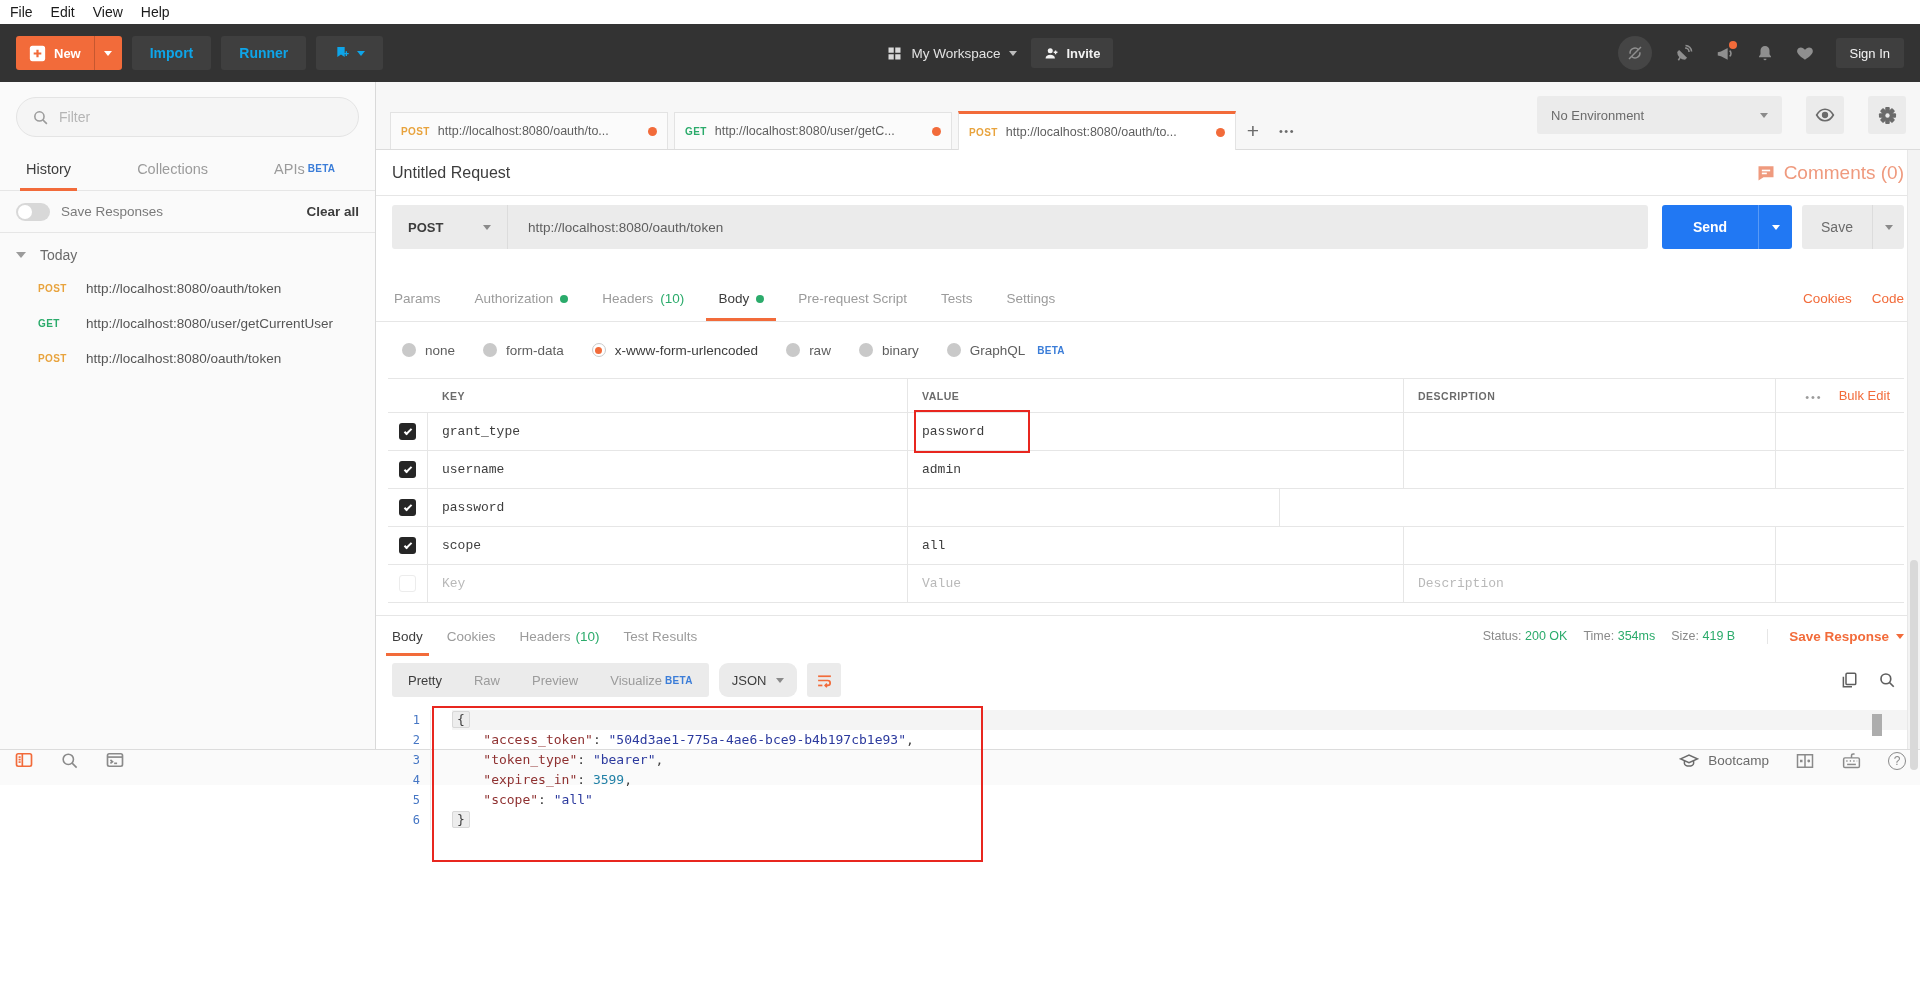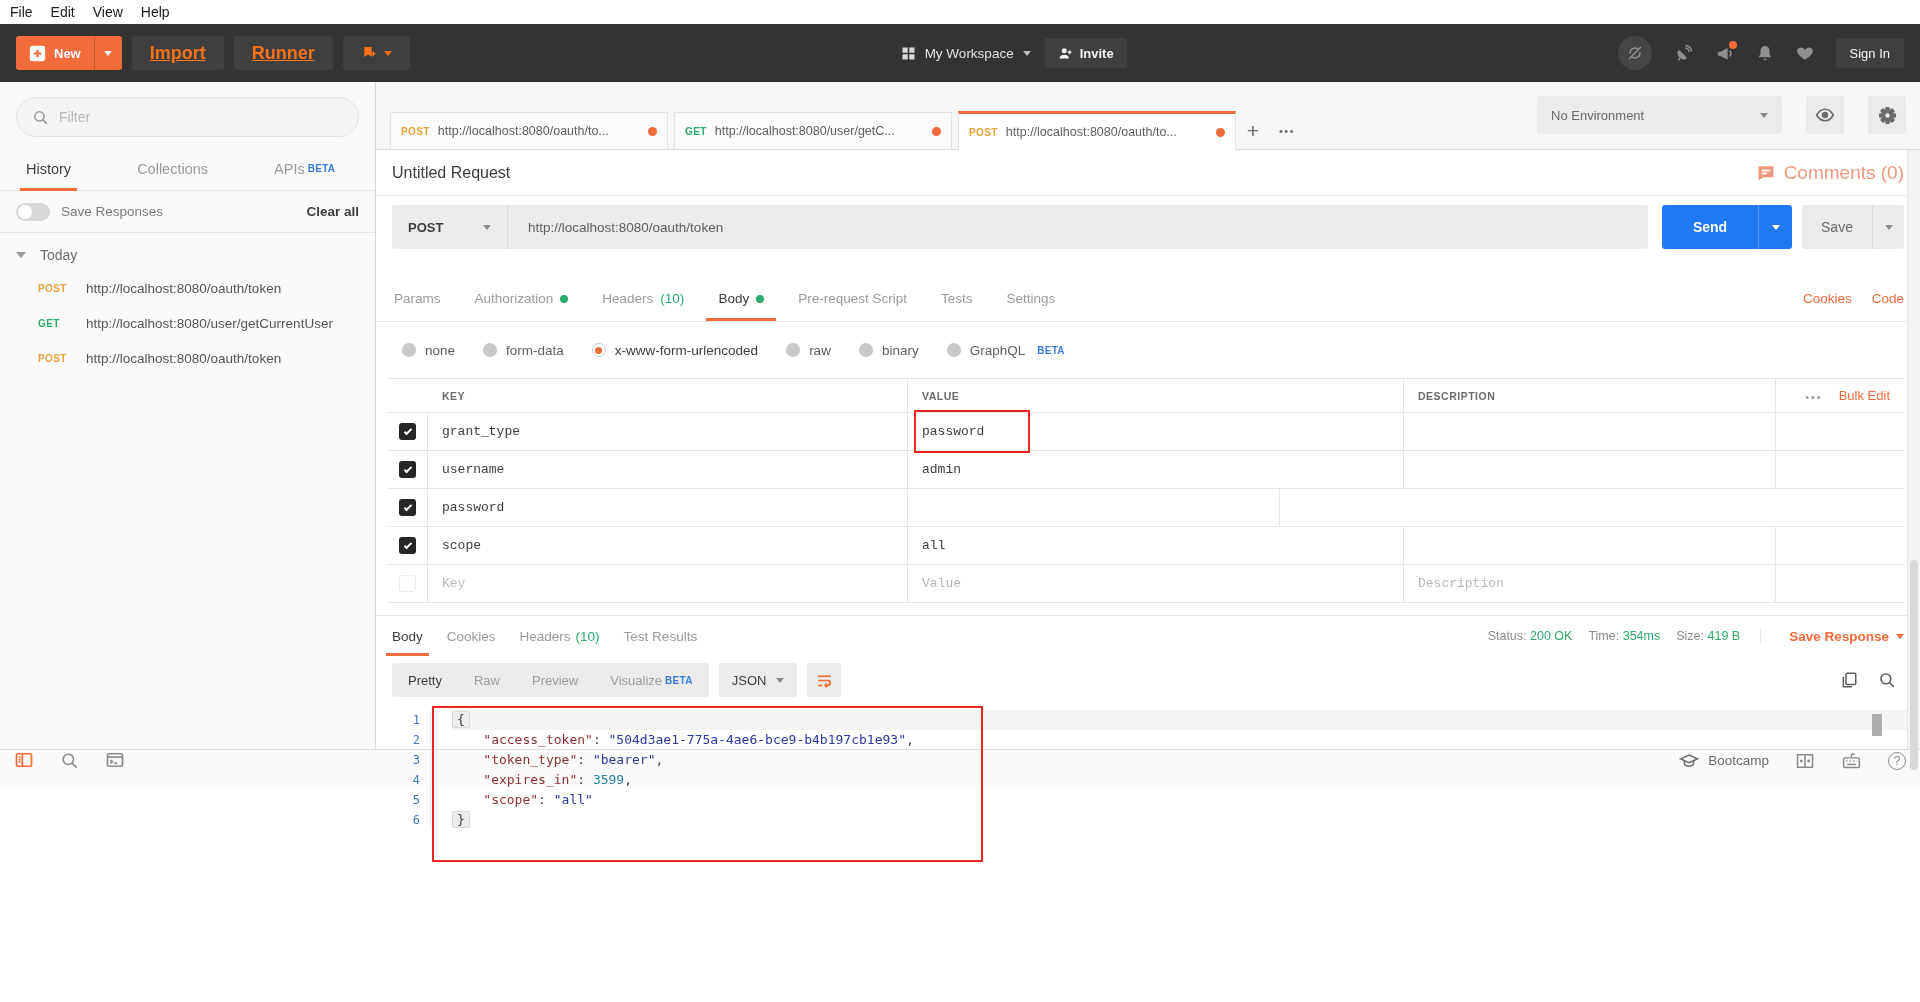--- a/index.html
+++ b/index.html
@@ -11,22 +11,22 @@
   .menubar { height:24px; background:#fff; display:flex; align-items:center; padding-left:10px; gap:18px; flex:none; }
   .menu-item { font-size:14px; color:#1a1a1a; cursor:default; }
 
   
   .toolbar { height:58px; background:#333333; display:flex; align-items:center; padding:0 16px; flex:none; }
   .tb-left { display:flex; align-items:center; }
   .btn-new { display:flex; height:34px; background:#f26b3a; border-radius:3px; overflow:hidden; cursor:pointer; }
   .new-main { display:flex; align-items:center; gap:8px; padding:0 13px; color:#fff; font-size:13px; font-weight:700; }
   .new-caret { width:28px; display:flex; align-items:center; justify-content:center; border-left:1px solid rgba(0,0,0,.18); color:#fff; }
   .plus-box { display:flex; }
-  .tb-btn { height:34px; margin-left:10px; background:#3f3f3f; border:none; border-radius:3px; color:#f97316;
-    font-family:inherit; font-size:18px; font-weight:700; padding:0 18px; display:flex; align-items:center; gap:7px; cursor:pointer;text-decoration:underline; }
+  .tb-btn { height:34px; margin-left:10px; background:#3f3f3f; border:none; border-radius:3px; color:#0ea5e9;
+    font-family:inherit; font-size:14px; font-weight:700; padding:0 18px; display:flex; align-items:center; gap:7px; cursor:pointer; }
   .tb-center { display:flex; align-items:center; gap:14px; margin:0 auto; }
   .workspace { display:flex; align-items:center; gap:9px; color:#e3e3e3; font-size:13.5px; cursor:pointer; }
   .workspace .caret { color:#bdbdbd; }
   .invite { display:flex; align-items:center; gap:7px; background:#3f3f3f; border-radius:3px; height:30px;
     padding:0 13px; color:#f2f2f2; font-size:13px; font-weight:700; cursor:pointer; }
   .tb-right { display:flex; align-items:center; gap:22px; }
   .tb-circle { width:34px; height:34px; border-radius:50%; background:#454545; color:#8f8f8f;
     display:flex; align-items:center; justify-content:center; cursor:pointer; }
   .tb-ic { color:#8f8f8f; display:flex; position:relative; cursor:pointer; }
   .notif-dot { position:absolute; top:-3px; right:-3px; width:8px; height:8px; border-radius:50%; background:#f26b3a; }
@@ -153,26 +153,26 @@
   .response { flex:1; margin-top:12px; border-top:1px solid #e6e6e6; display:flex; flex-direction:column; min-height:0; }
   .resp-bar { height:40px; flex:none; display:flex; align-items:center; padding:0 16px; position:relative; }
   .resp-tabs { display:flex; gap:24px; height:100%; }
   .resp-tab { display:flex; align-items:center; gap:5px; font-size:13.5px; color:#9b9b9b; position:relative; cursor:pointer; }
   .resp-tab.active { color:#3d3d3d; }
   .resp-tab.active::after { content:""; position:absolute; left:-6px; right:-6px; bottom:0; height:3px; background:#f26b3a; }
   .resp-meta { margin-left:auto; display:flex; align-items:center; gap:16px; font-size:12.5px; }
   .ml { color:#8a8a8a; }
   .mv { color:#2bab6b; }
   .save-resp { display:flex; align-items:center; gap:7px; color:#f26b3a; font-size:13.5px; font-weight:700;
-    border-left:1px solid #e6e6e6; padding-left:28px; margin-left:4px; cursor:pointer; }
+    border-left:1px solid #e6e6e6; padding-left:21px; margin-left:16px; cursor:pointer; }
   .view-row { height:48px; flex:none; display:flex; align-items:center; padding:0 16px; gap:10px; }
   .seg { display:flex; background:#ebebeb; border-radius:3px; height:34px; overflow:hidden; }
   .view-tab { display:flex; align-items:center; padding:0 16px; font-size:13px; color:#9b9b9b; cursor:pointer; }
   .view-tab.active { color:#3d3d3d; }
-  .json-select { height:34px; background:#ebebeb; border-radius:3px; display:flex; align-items:center; gap:10px;
+  .json-select { height:34px; background:#ebebeb; border-radius:9px; display:flex; align-items:center; gap:10px;
     padding:0 13px; font-size:13px; color:#3d3d3d; cursor:pointer; }
   .json-select .caret { color:#8a8a8a; }
   .wrap-btn { width:34px; height:34px; background:#ebebeb; border:none; border-radius:3px; color:#f26b3a;
     display:flex; align-items:center; justify-content:center; cursor:pointer; }
   .view-right { margin-left:auto; display:flex; gap:20px; color:#5e5e5e; padding-right:8px; }
   .view-right span { cursor:pointer; display:flex; }
 
   .code-area { flex:1; position:relative; padding-top:6px; font-family:"DejaVu Sans Mono", monospace; font-size:13px; min-height:0; }
   .code-line { display:flex; height:20px; line-height:20px; }
   .ln { width:54px; flex:none; text-align:right; padding-right:10px; color:#4576c4; font-size:12px; }

